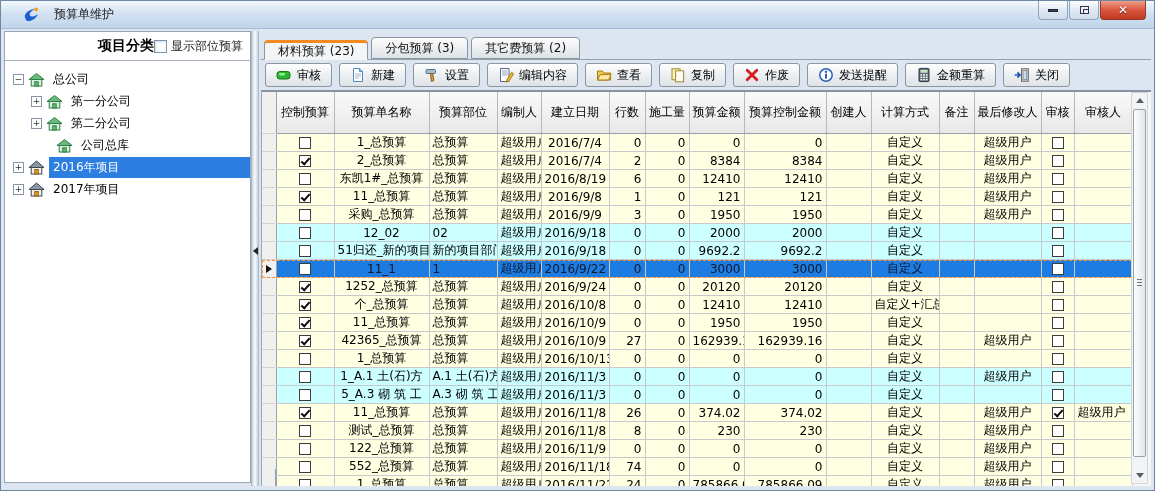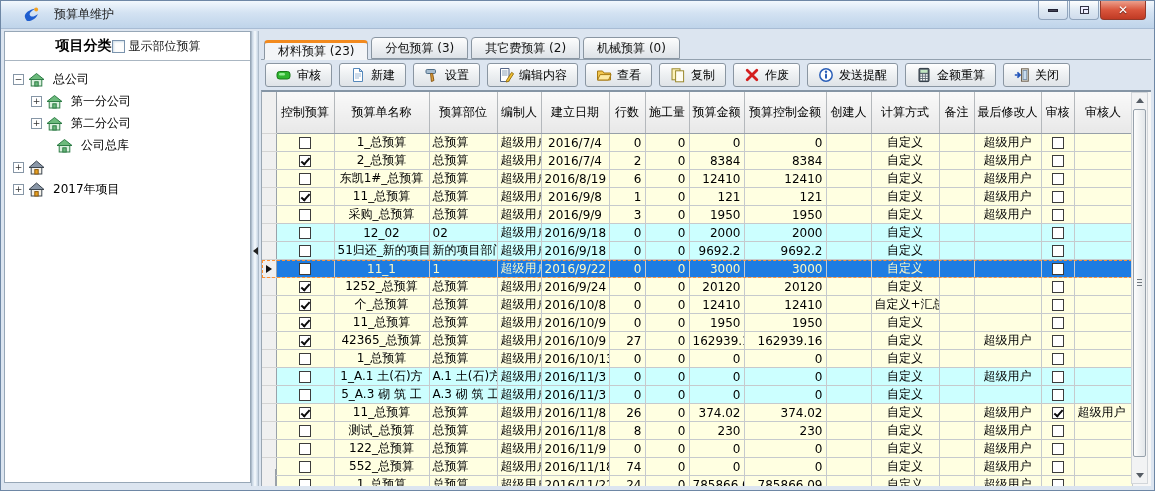--- a/index.html
+++ b/index.html
@@ -18,21 +18,21 @@
   .wbtn.close { width:46px; background:linear-gradient(#eca08c,#d9553c 50%,#c03a24); border-color:#93392a; }
   .glyph-min { width:10px; height:3px; background:#445; border:1px solid #223; }
   .glyph-restore { width:9px; height:8px; border:1px solid #334; background:#eef; position:relative; }
   .glyph-restore::after { content:''; position:absolute; left:2px; top:2px; width:4px; height:3px; border:1px solid #334; }
   .glyph-close { color:#fff; font-size:12px; font-weight:bold; text-shadow:0 1px 1px #60201a; line-height:1; }
 
   .body { display:flex; height:457px; padding:2px 3px 0 3px; }
 
   
   .left-panel { width:247px; background:#fff; border:1px solid #97a7b7; display:flex; flex-direction:column; height:452px; }
-  .panel-header { height:29px; border-bottom:1px solid #aab6c2; display:flex; align-items:center; justify-content:center; padding:0 7px 0 8px; }
+  .panel-header { height:29px; border-bottom:1px solid #aab6c2; display:flex; align-items:center; justify-content:flex-end; padding:0 7px 0 8px; }
   .panel-title { font-size:14px; font-weight:bold; color:#000; }
   .chkwrap { display:flex; align-items:center; gap:4px; font-size:12px; color:#222; }
   .checkbox { width:13px; height:13px; border:1px solid #7a93ad; background:#fdfdfd; box-shadow:inset 1px 1px 2px #cfdde8; }
   .tree { padding-top:7px; font-size:12px; flex:1; }
   .tree-item { height:22px; display:flex; align-items:center; }
   .expander { width:11px; height:11px; border:1px solid #8696a6; background:#fff; font-size:9px; line-height:9px; text-align:center; color:#333; margin-right:4px; flex:none; }
   .expander.none { visibility:hidden; }
   .tree-icon { width:17px; height:15px; margin-right:4px; flex:none; }
   .tree-label { padding:2px 4px; white-space:nowrap; }
   .tree-label.sel { background:#2c7fe0; color:#fff; flex:1; }
@@ -54,21 +54,21 @@
   .tbtn .ticon, .tbtn svg { width:16px; height:16px; flex:none; }
 
   
   .gridwrap { flex:1; border-top:2px solid #8595a5; border-left:1px solid #9aa6b2; position:relative; background:#f6f6f6; overflow:hidden; }
   table.grid { border-collapse:collapse; table-layout:fixed; width:870px; }
   .grid th { height:20px; font-size:12px; font-weight:normal; color:#000; text-align:center; padding:12px 2px;
     background:linear-gradient(#f9f9f9,#e8e8e8); border-right:1px solid #b4b8bc; border-bottom:1px solid #97a0a9; overflow:hidden; white-space:nowrap; }
   .grid td { height:17px; font-size:12px; color:#000; padding:0 3px; border-right:1px solid #c6cacd; border-bottom:1px solid #c6cacd; overflow:hidden; white-space:nowrap; }
   tr.yellow td { background:#ffffe1; }
   tr.cyan td { background:#ccffff; }
-  tr.selected td { background:#1d7ce2; color:#fef9c3; }
+  tr.selected td { background:#1d7ce2; color:#0f172a; }
   tr.selected { outline:1px dashed #ff9030; outline-offset:-1px; }
   .grid td.gutter, .grid th.gutter { background:#f0f0f0; border-right:1px solid #9aa2aa; border-bottom:1px solid #d4d4d4; padding:0; text-align:center; }
   tr.selected td.gutter { background:#f0f0f0; }
   .row-arrow { display:inline-block; width:0; height:0; border-top:4px solid transparent; border-bottom:4px solid transparent; border-left:6px solid #111; }
   .al { text-align:left; } .ac { text-align:center; } .ar { text-align:right; }
   .cb { width:12px; height:12px; border:1px solid #3c3c3c; background:#fff; display:inline-block; position:relative; vertical-align:-2px; }
   .cb.checked::after { content:''; position:absolute; left:1px; top:2px; width:7px; height:3px;
     border-left:2px solid #0a0a0a; border-bottom:2px solid #0a0a0a; transform:rotate(-48deg); }
   .gutter-filler { position:absolute; left:0; width:14px; bottom:0; background:#f0f0f0; border-right:1px solid #9aa2aa; }
 
@@ -152,20 +152,21 @@
               </svg></span>
             <span class="tree-label">公司总库</span>
           </div>
           <div class="tree-item" style="padding-left: 8px;">
             <span class="expander">+</span>
             <span class="tree-icon"><svg viewBox="0 0 17 15">
                 <path d="M1 7.5 L8.5 1 L16 7.5 Z" fill="#8a97a8" stroke="#3d4650"></path>
                 <rect x="3.2" y="7.5" width="10.6" height="6.5" fill="#f4f1ea" stroke="#3d4650"></rect>
                 <rect x="6.8" y="9.6" width="3.4" height="4.4" fill="#e8a020" stroke="#8a5a10"></rect>
               </svg></span>
+            <span class="tree-label sel">2016年项目</span>
           </div>
           <div class="tree-item" style="padding-left: 8px;">
             <span class="expander">+</span>
             <span class="tree-icon"><svg viewBox="0 0 17 15">
                 <path d="M1 7.5 L8.5 1 L16 7.5 Z" fill="#8a97a8" stroke="#3d4650"></path>
                 <rect x="3.2" y="7.5" width="10.6" height="6.5" fill="#f4f1ea" stroke="#3d4650"></rect>
                 <rect x="6.8" y="9.6" width="3.4" height="4.4" fill="#e8a020" stroke="#8a5a10"></rect>
               </svg></span>
             <span class="tree-label">2017年项目</span>
           </div>
@@ -174,21 +175,20 @@
 
     <div class="splitter">
       <span class="splitter-arrow"></span>
     </div>
 
     <div class="right-panel">
       <div class="tabstrip">
           <div class="tab active">材料预算 (23)</div>
           <div class="tab">分包预算 (3)</div>
           <div class="tab">其它费预算 (2)</div>
-          <div class="tab">机械预算 (0)</div>
         </div>
       <div class="toolbar">
           <button class="tbtn">
             <span class="ticon"><svg viewBox="0 0 16 16">
                 <rect x="1" y="4.5" width="13" height="7.5" rx="2.6" fill="#2fb52f" stroke="#187818"></rect>
                 <rect x="3" y="6" width="6" height="2.4" rx="1.2" fill="#90ec90"></rect>
               </svg></span>
             <span>审核</span>
           </button>
           <button class="tbtn">

